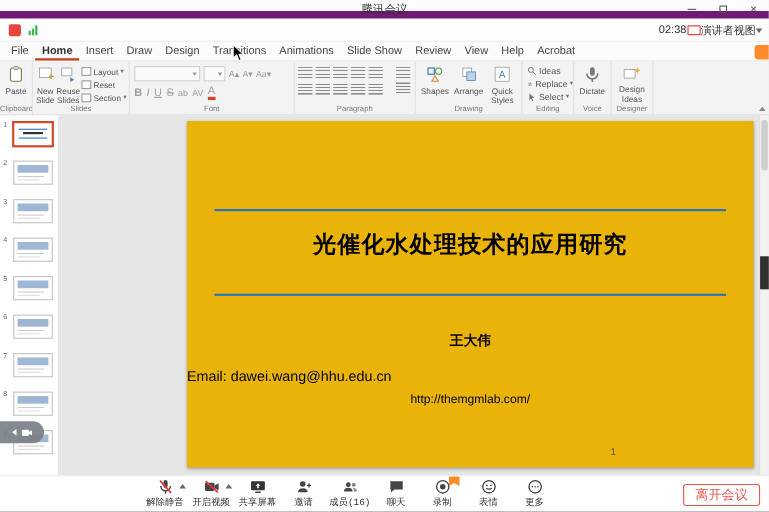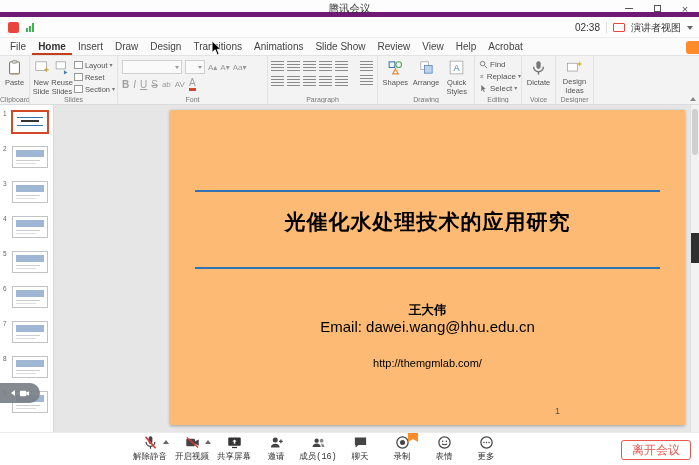--- a/index.html
+++ b/index.html
@@ -2,33 +2,33 @@
 <html><head>
 <meta charset="utf-8">
 <style>
   * { margin:0; padding:0; box-sizing:border-box; }
   html,body { background:#888; }
   .app {
     position:relative; width:699px; height:465px; background:#fff; overflow:hidden;
     font-family:"Liberation Sans","DejaVu Sans",sans-serif; color:#333;
   }
   
-  .titlebar { position:absolute; top:0; left:0; right:0; height:17px; background:#fdfdfd; border-bottom:5px solid #701a75; }
+  .titlebar { position:absolute; top:0; left:0; right:0; height:17px; background:#fdfdfd; border-bottom:7px solid #701a75; }
   .wtitle { position:absolute; left:50%; transform:translateX(-50%); top:2px; font-size:10.5px; color:#333; }
   .wctrls { position:absolute; right:0; top:0; height:17px; display:flex; }
   .wbtn { width:28px; height:17px; display:flex; align-items:center; justify-content:center; font-size:11px; color:#555; cursor:pointer; }
   .min-i { width:8px; height:1px; background:#555; display:block; }
   .max-i { width:7px; height:7px; border:1px solid #555; display:block; }
   
   .meetbar { position:absolute; top:17px; left:0; right:0; height:21px; background:#fdfdfd; border-bottom:1px solid #eee; }
   .applogo { position:absolute; left:8px; top:5px; width:11px; height:11px; background:#e8453c; border-radius:2px; }
   .signal { position:absolute; left:26px; top:6px; display:flex; align-items:flex-end; gap:1px; height:9px; }
   .signal i { width:2px; background:#3cb54a; display:block; }
   .signal i:nth-child(1){height:4px;} .signal i:nth-child(2){height:6px;} .signal i:nth-child(3){height:9px;}
-  .meetright { position:absolute; right:6px; top:0; height:21px; display:flex; align-items:center; gap:6px; }
+  .meetright { position:absolute; right:6px; top:0; height:21px; display:flex; align-items:center; gap:0; }
   .mtime { font-size:10px; color:#333; }
   .vsep { width:1px; height:11px; background:#ddd; }
   .monicon { width:12px; height:9px; border:1.5px solid #e8453c; border-radius:1px; }
   .vsel { font-size:10px; color:#333; cursor:pointer; }
   .chev-down { width:0; height:0; border-left:3px solid transparent; border-right:3px solid transparent; border-top:4px solid #666; }
   .share-badge { position:absolute; right:0; top:41px; width:13px; height:13px; background:#ff8b2a; border-radius:3px 0 0 3px; z-index:30; }
   
   .tabsrow { position:absolute; top:38px; left:0; right:0; height:18px; background:#fbfbfb; border-bottom:1px solid #e3e3e3; display:flex; align-items:stretch; padding-left:4px; }
   .tab { font-size:10px; color:#444; padding:0 6px; display:flex; align-items:center; cursor:pointer; white-space:nowrap; }
   .tab.active { font-weight:700; color:#333; box-shadow:inset 0 -2px 0 #c43e1c; }
@@ -77,26 +77,26 @@
   
   .main { position:absolute; top:105px; left:0; right:0; bottom:33px; background:#e6e6e6; }
   .thumbs { position:absolute; left:0; top:0; bottom:0; width:54px; background:#fff; border-right:1px solid #d9d9d9; padding-top:4px; overflow:hidden; }
   .titem { position:relative; height:35px; cursor:pointer; }
   .tnum { position:absolute; left:3px; top:1px; font-size:6.5px; color:#666; }
   .tbox { position:absolute; left:12px; top:2px; width:36px; height:22px; background:#fff; border:1px solid #c3c3c3; background-repeat:no-repeat; }
   .titem.sel .tbox { border:2px solid #d2492a; left:11px; top:1px; width:38px; height:24px; }
   .tb-title { background-image:linear-gradient(#2e74b5,#2e74b5),linear-gradient(#2e74b5,#2e74b5),linear-gradient(#333,#333); background-size:26px 1px,26px 1px,18px 2px; background-position:4px 5px,4px 13px,8px 8px; }
   .tb-gen { background-image:linear-gradient(#9fb6d4,#9fb6d4),linear-gradient(#ccc,#ccc),linear-gradient(#ddd,#ddd); background-size:28px 7px,24px 1px,20px 1px; background-position:3px 3px,3px 13px,3px 16px; }
   .canvas { position:absolute; left:54px; right:9px; top:0; bottom:0; }
-  .slide { position:absolute; left:116px; top:5px; width:515px; height:315px; background:#fdba74; box-shadow:0 1px 3px rgba(0,0,0,.3); }
+  .slide { position:absolute; left:116px; top:5px; width:515px; height:315px; background:#eab308; box-shadow:0 1px 3px rgba(0,0,0,.3); }
   .hr { position:absolute; left:25px; right:25px; height:2px; background:#2e74b5; }
   .hr1 { top:80px; } .hr2 { top:157px; }
   .stitle { position:absolute; top:98px; left:0; right:0; text-align:center; font-size:21px; font-weight:700; color:#000; letter-spacing:1px; }
   .sauthor { position:absolute; top:192px; left:0; right:0; text-align:center; font-size:12.5px; font-weight:700; color:#000; }
-  .semail { position:absolute; top:208px; left:0; right:0; text-align:center; font-size:15px; color:#000; }
+  .semail { position:absolute; top:224px; left:0; right:0; font-size:13px; color:#000; }
   .surl { position:absolute; top:247px; left:0; right:0; text-align:center; font-size:11px; color:#000; }
   .spage { position:absolute; left:385px; top:296px; font-size:9px; color:#555; }
   .float-dock { position:absolute; left:0; top:278px; width:40px; height:20px; background:rgba(122,128,134,.92); border-radius:0 10px 10px 0; display:flex; align-items:center; justify-content:center; gap:4px; z-index:5; cursor:pointer; }
   .float-dock svg { width:11px; height:11px; }
   .fd-chev { width:0; height:0; border-top:3px solid transparent; border-bottom:3px solid transparent; border-right:4px solid #fff; }
   .vscroll { position:absolute; right:0; top:0; bottom:0; width:9px; background:#f2f2f2; border-left:1px solid #e0e0e0; cursor:pointer; }
   .vthumb { position:absolute; top:4px; left:1px; width:6px; height:46px; background:#cfcfcf; border-radius:3px; }
   .vdark { position:absolute; top:128px; left:0; width:9px; height:30px; background:#2f2f2f; }
   
   .bottombar { position:absolute; left:0; right:0; bottom:0; height:33px; background:#fff; border-top:1px solid #ebebeb; }
@@ -293,21 +293,21 @@
       </div>
       <div class="rlabel">Drawing</div>
     </div>
 
     <div class="rgroup g-edit">
       <div class="smallrow">
         <svg viewBox="0 0 20 20">
             <circle cx="8" cy="8" r="5" fill="none" stroke="#777" stroke-width="2"></circle>
             <path d="M12 12l6 6" stroke="#777" stroke-width="2"></path>
           </svg>
-        <span>Find</span>
+        <span>Ideas</span>
       </div>
       <div class="smallrow">
         <svg viewBox="0 0 20 20">
             <path d="M4 7h10M11 4l3 3-3 3M16 13H6M9 10l-3 3 3 3" fill="none" stroke="#777" stroke-width="2"></path>
           </svg>
         <span>Replace</span>
         <span class="sm-chev">▾</span>
       </div>
       <div class="smallrow">
         <svg viewBox="0 0 20 20">

